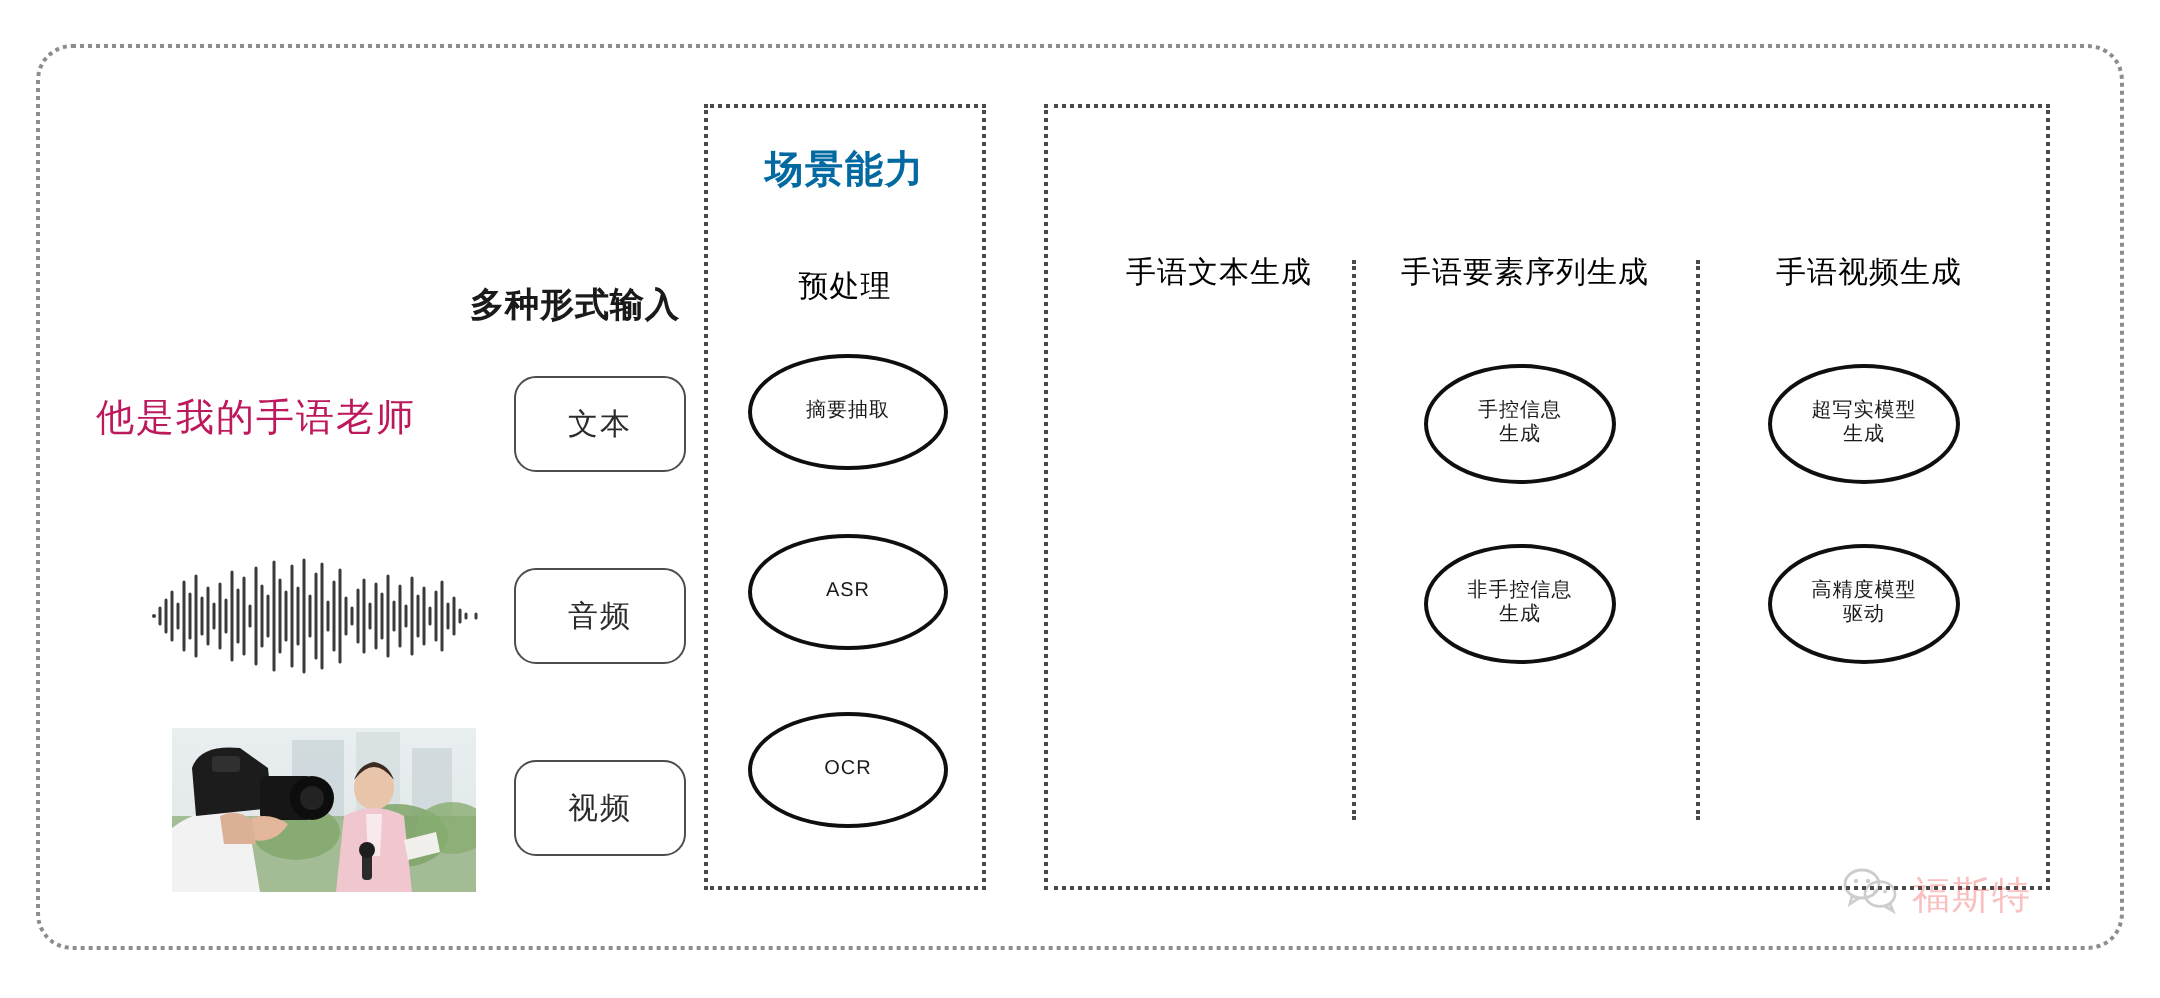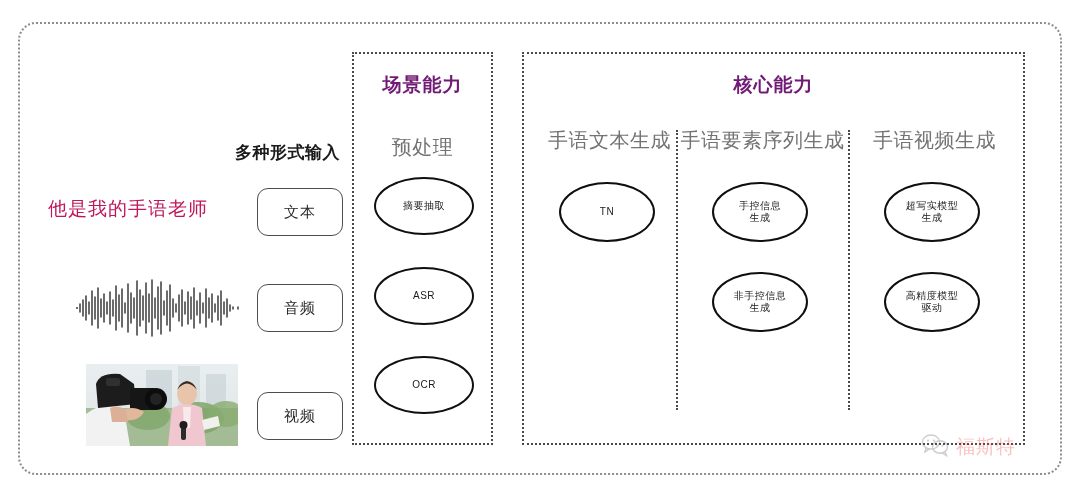--- a/index.html
+++ b/index.html
@@ -37,21 +37,21 @@
     border: 2px dotted #4a4a4a;
     box-sizing: border-box;
     background: transparent;
   }
   .panel-title {
     position: absolute;
     width: 100%;
     text-align: center;
     font-size: 19px;
     font-weight: bold;
-    color: #701a75;
+    color: #0369a1;
     letter-spacing: 1px;
   }
 
   
   .input-region {
     position: absolute;
     left: 30px;
     top: 40px;
     width: 310px;
     height: 410px;
@@ -89,21 +89,21 @@
     display: flex;
     align-items: center;
     justify-content: center;
     font-size: 15px;
     color: #2b2b2b;
     letter-spacing: 1px;
     box-sizing: border-box;
   }
   .modality-text  { top: 148px; }
   .modality-audio { top: 244px; }
-  .modality-video { top: 352px; }
+  .modality-video { top: 340px; }
 
   
   .waveform {
     position: absolute;
     left: 45px;
     top: 238px;
     width: 168px;
     height: 60px;
   }
 
@@ -124,22 +124,22 @@
     left: 352px;
     top: 52px;
     width: 141px;
     height: 393px;
   }
   .scene-panel .panel-title { top: 18px; }
   .subgroup-label {
     position: absolute;
     width: 100%;
     text-align: center;
-    font-size: 20px;
-    color: #737373;
+    font-size: 15px;
+    color: #000000;
     letter-spacing: 0.5px;
   }
   .scene-sub { top: 80px; }
 
   
   .core-panel {
     left: 522px;
     top: 52px;
     width: 503px;
     height: 393px;
@@ -334,28 +334,26 @@
   <div class="panel scene-panel">
     <div class="panel-title">场景能力</div>
     <div class="subgroup-label scene-sub">预处理</div>
 
     <div class="ellipse ellipse-scene es-0">摘要抽取</div>
     <div class="ellipse ellipse-scene es-1">ASR</div>
     <div class="ellipse ellipse-scene es-2">OCR</div>
   </div>
 
   <div class="panel core-panel">
-    <div class="panel-title">核心能力</div>
 
     <div class="col-divider col-divider-1"></div>
     <div class="col-divider col-divider-2"></div>
 
     <div class="core-col core-col-0">
       <div class="subgroup-label">手语文本生成</div>
-      <div class="ellipse ellipse-core ec-0">TN</div>
     </div>
 
     <div class="core-col core-col-1">
       <div class="subgroup-label">手语要素序列生成</div>
       <div class="ellipse ellipse-core ec-0">手控信息<br>生成</div>
       <div class="ellipse ellipse-core ec-1">非手控信息<br>生成</div>
     </div>
 
     <div class="core-col core-col-2">
       <div class="subgroup-label">手语视频生成</div>

